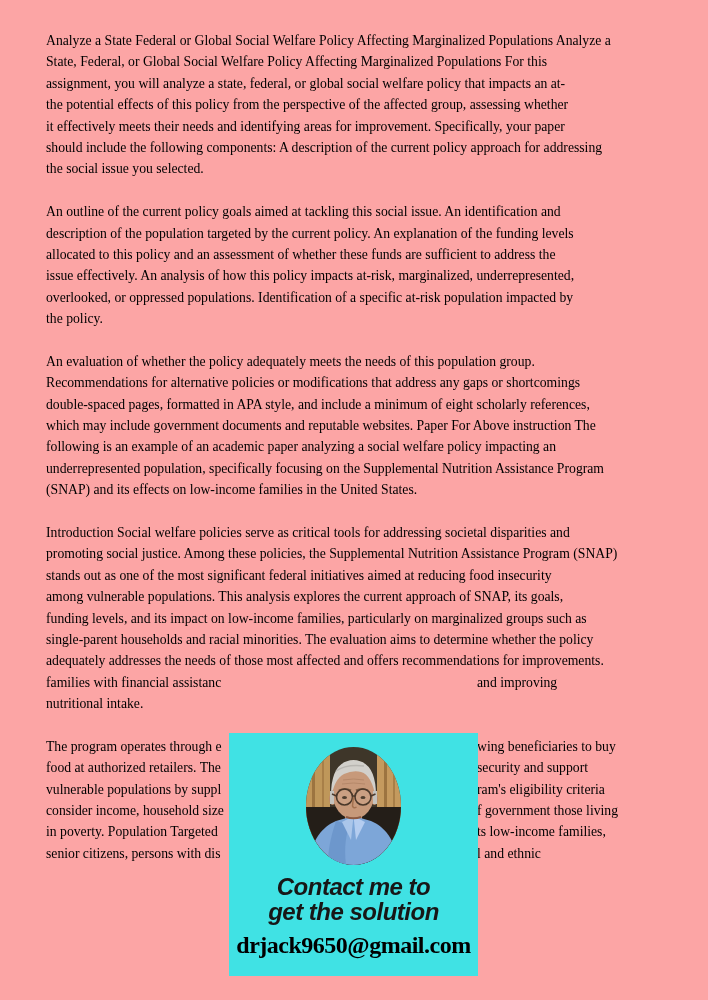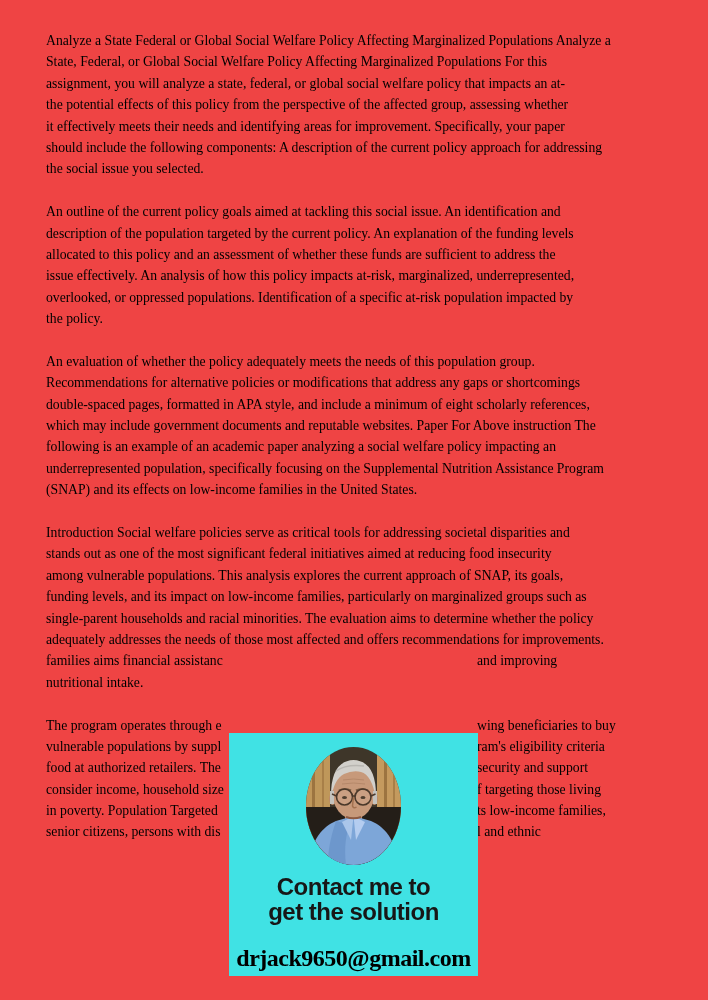--- a/index.html
+++ b/index.html
@@ -1,41 +1,42 @@
 <!DOCTYPE html>
 <html><head>
 <meta charset="utf-8">
 <style>
   html,body{margin:0;padding:0;}
   body{
     width:708px;height:1000px;background:#ffffff;overflow:hidden;
     font-family:"Liberation Serif","DejaVu Serif",serif;
   }
-  .page{position:relative;width:708px;height:1000px;background:#ef4444;}
+  .page{position:relative;width:708px;height:1000px;background:#fca5a5;}
   .doc{
     position:absolute;left:46px;top:30px;width:640px;
     font-size:13.7px;line-height:21.4px;color:#000;
   }
   .para{margin:0 0 21.4px 0;}
   .line{white-space:nowrap;height:21.4px;position:relative;}
   .line .right-frag{position:absolute;left:431px;top:0;}
   .overlay{
     position:absolute;left:229px;top:733px;width:249px;height:243px;
     background:#40e2e4;text-align:center;z-index:5;
   }
   .photo{width:95px;height:118px;margin:14px auto 0;}
   .photo svg{display:block;}
   .contact{
     margin-top:9px;
     font-family:"Liberation Sans","DejaVu Sans",sans-serif;
     font-weight:bold;font-size:24px;line-height:25px;letter-spacing:-0.5px;
     color:#171717;
+    font-style:italic;
   }
   .email{
-    margin-top:21px;
+    margin-top:8px;
     font-family:"Liberation Serif","DejaVu Serif",serif;
     font-weight:bold;font-size:24px;line-height:26px;letter-spacing:-0.5px;
     color:#000;
   }
 </style>
 </head>
 <body style="background: rgb(255, 255, 255);">
 
 <div class="page">
 
@@ -61,33 +62,34 @@
         <div class="line">An evaluation of whether the policy adequately meets the needs of this population group.</div>
         <div class="line">Recommendations for alternative policies or modifications that address any gaps or shortcomings</div>
         <div class="line">double-spaced pages, formatted in APA style, and include a minimum of eight scholarly references,</div>
         <div class="line">which may include government documents and reputable websites. Paper For Above instruction The</div>
         <div class="line">following is an example of an academic paper analyzing a social welfare policy impacting an</div>
         <div class="line">underrepresented population, specifically focusing on the Supplemental Nutrition Assistance Program</div>
         <div class="line">(SNAP) and its effects on low-income families in the United States.</div>
       </div>
       <div class="para">
         <div class="line">Introduction Social welfare policies serve as critical tools for addressing societal disparities and</div>
+        <div class="line">promoting social justice. Among these policies, the Supplemental Nutrition Assistance Program (SNAP)</div>
         <div class="line">stands out as one of the most significant federal initiatives aimed at reducing food insecurity</div>
         <div class="line">among vulnerable populations. This analysis explores the current approach of SNAP, its goals,</div>
         <div class="line">funding levels, and its impact on low-income families, particularly on marginalized groups such as</div>
         <div class="line">single-parent households and racial minorities. The evaluation aims to determine whether the policy</div>
         <div class="line">adequately addresses the needs of those most affected and offers recommendations for improvements.</div>
-        <div class="line"><span>families aims financial assistanc</span><span class="right-frag">and improving</span></div>
+        <div class="line"><span>families with financial assistanc</span><span class="right-frag">and improving</span></div>
         <div class="line">nutritional intake.</div>
       </div>
       <div class="para">
         <div class="line"><span>The program operates through e</span><span class="right-frag">wing beneficiaries to buy</span></div>
+        <div class="line"><span>food at authorized retailers. The</span><span class="right-frag">security and support</span></div>
         <div class="line"><span>vulnerable populations by suppl</span><span class="right-frag">ram's eligibility criteria</span></div>
-        <div class="line"><span>food at authorized retailers. The</span><span class="right-frag">security and support</span></div>
-        <div class="line"><span>consider income, household size</span><span class="right-frag">f targeting those living</span></div>
+        <div class="line"><span>consider income, household size</span><span class="right-frag">f government those living</span></div>
         <div class="line"><span>in poverty. Population Targeted</span><span class="right-frag">ts low-income families,</span></div>
         <div class="line"><span>senior citizens, persons with dis</span><span class="right-frag">l and ethnic</span></div>
       </div>
     </div>
 
   <div class="overlay" id="overlay" style="background: rgb(64, 226, 228);">
     <div class="photo">
       <svg width="95" height="118" viewBox="0 0 95 118" xmlns="http://www.w3.org/2000/svg">
         <defs>
           <clipPath id="ovalClip">

